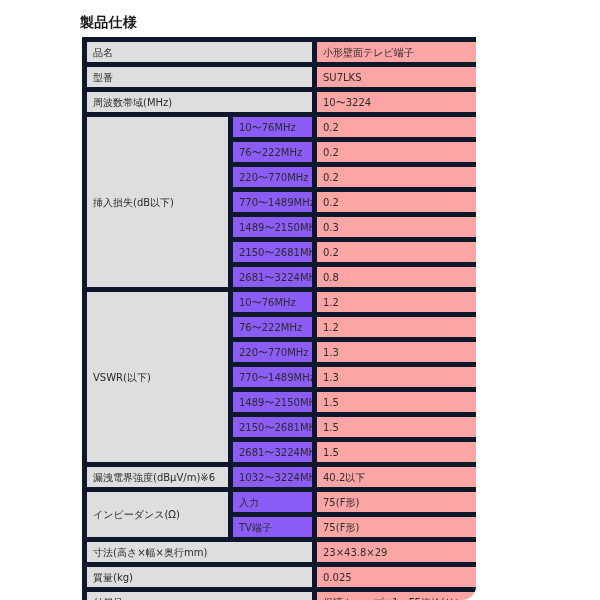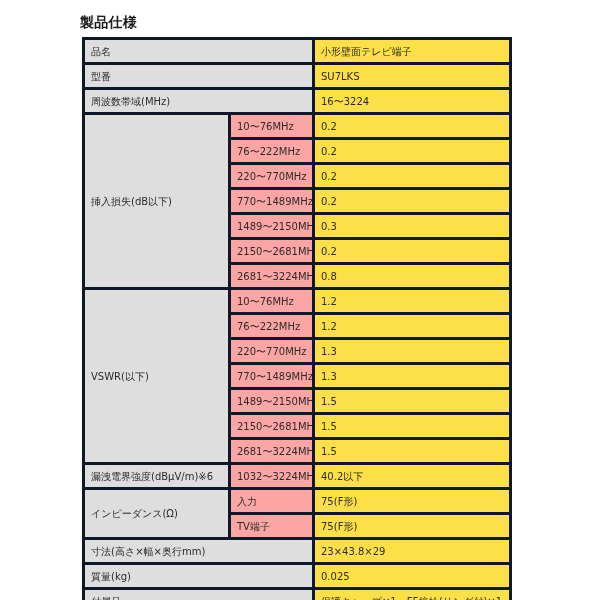--- a/index.html
+++ b/index.html
@@ -6,21 +6,21 @@
   html, body {
     margin: 0;
     padding: 0;
     width: 600px;
     height: 600px;
     background: #ffffff;
     font-family: "DejaVu Sans", "Liberation Sans", sans-serif;
   }
   #page {
     position: relative;
-    width: 600px;
+    width: 476px;
     height: 600px;
     background: #ffffff;
     overflow: hidden;
     border-radius: 14px;
   }
   
   .page-edge-left {
     position: absolute;
     left: 0px; top: 0px;
     width: 1px; height: 600px;
@@ -51,40 +51,40 @@
     width: 427px;
   }
 
   table.spec {
     border-collapse: collapse;
     width: 427px;
     table-layout: fixed;
     background: #ffffff;
   }
   table.spec td {
-    border: 3px solid #0f172a;
+    border: 5px solid #0f172a;
     font-size: 10px;
     color: #2b2b2b;
     padding: 0 6px;
     height: 25px;
     line-height: 13px;
     vertical-align: middle;
     white-space: nowrap;
     overflow: hidden;
   }
   td.lbl {
     background: #dedede;
     color: #252525;
   }
   td.sub {
+    background: #8b5cf6;
+    color: #252525;
+  }
+  td.val {
     background: #fca5a5;
-    color: #252525;
-  }
-  td.val {
-    background: #fde047;
     color: #2b2b2b;
   }
   
   col.c-label { width: 146px; }
   col.c-sub   { width: 84px; }
   col.c-val   { width: 197px; }
 </style>
 </head>
 <body>
 
@@ -106,21 +106,21 @@
           <tr>
             <td class="lbl" colspan="2">品名</td>
             <td class="val">小形壁面テレビ端子</td>
           </tr>
           <tr>
             <td class="lbl" colspan="2">型番</td>
             <td class="val">SU7LKS</td>
           </tr>
           <tr>
             <td class="lbl" colspan="2">周波数帯域(MHz)</td>
-            <td class="val">16〜3224</td>
+            <td class="val">10〜3224</td>
           </tr>
           <tr>
             <td class="lbl" rowspan="7">挿入損失(dB以下)</td>
             <td class="sub">10〜76MHz</td>
             <td class="val">0.2</td>
           </tr>
           <tr>
             <td class="sub">76〜222MHz</td>
             <td class="val">0.2</td>
           </tr>

